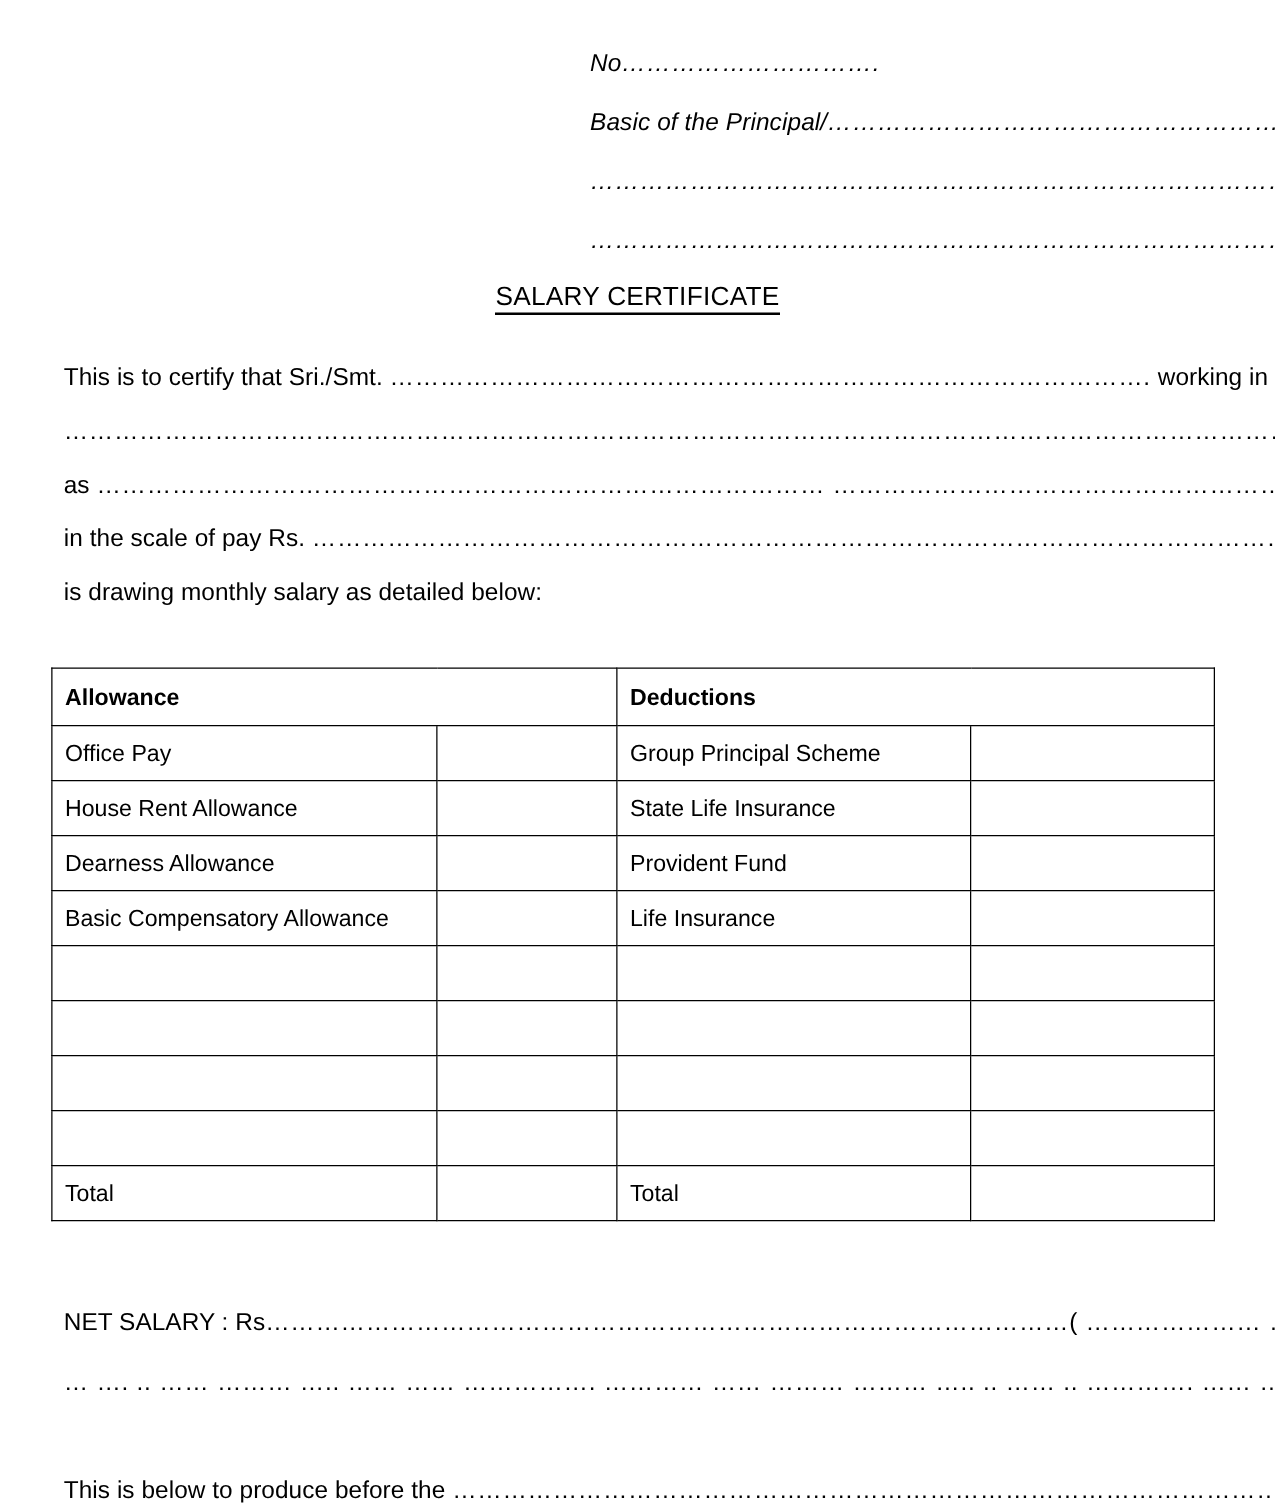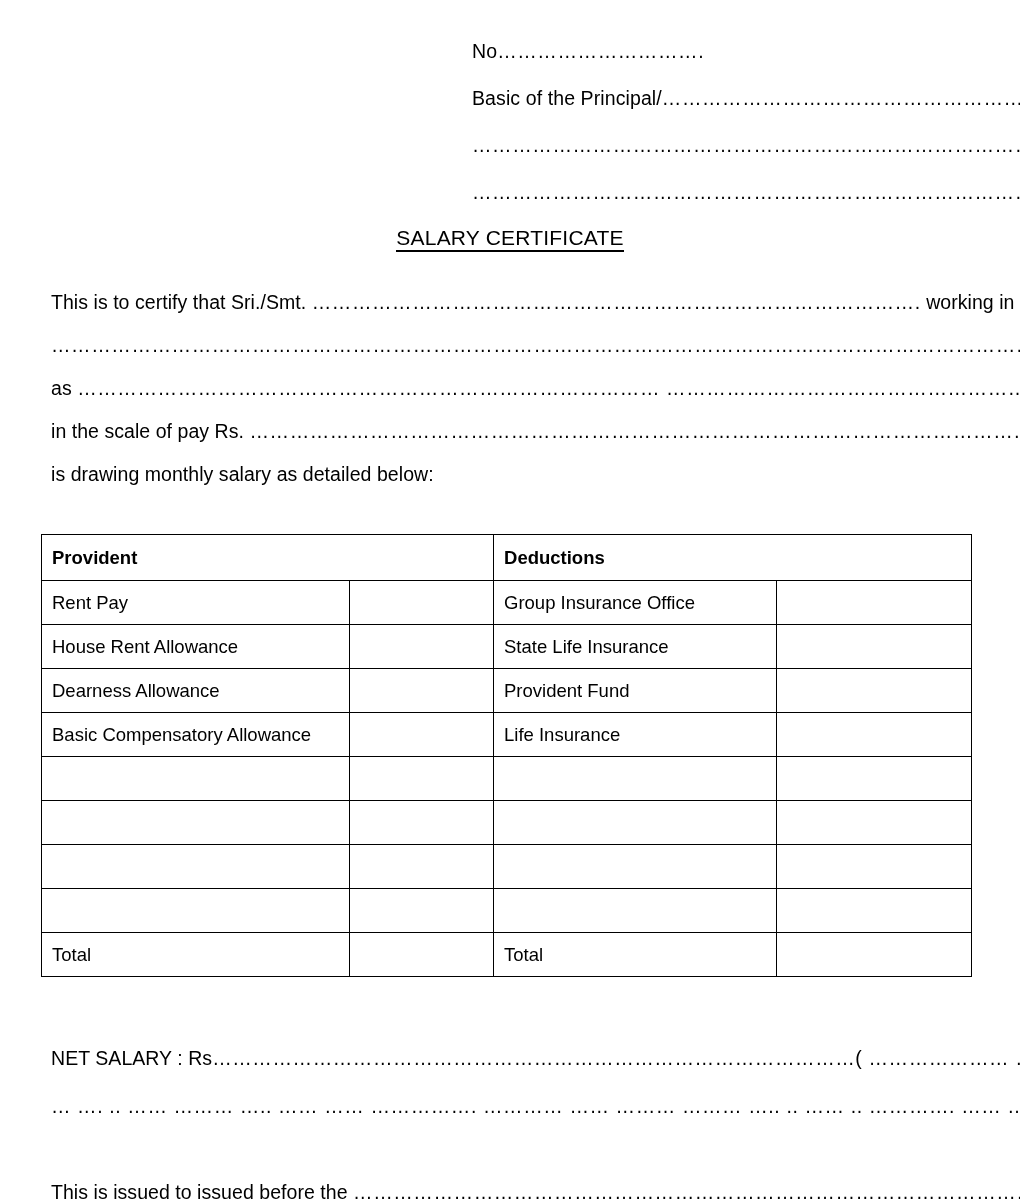--- a/index.html
+++ b/index.html
@@ -21,20 +21,21 @@
     height: 1202px;
     box-sizing: border-box;
   }
 
   
   .header-block {
     position: absolute;
     left: 472px;
     top: 28px;
     width: 492px;
+    font-style: italic;
   }
   .hdr-line {
     font-size: 19.5px;
     line-height: 47px;
     white-space: nowrap;
     letter-spacing: 0.1px;
   }
   .dots {
     letter-spacing: 0.6px;
   }
@@ -147,28 +148,28 @@
 
   <table class="salary-table">
     <colgroup>
       <col class="col-a">
         <col class="col-b">
         <col class="col-c">
         <col class="col-d">
     </colgroup>
     <tbody>
       <tr class="header-row">
-        <td colspan="2">Provident</td>
+        <td colspan="2">Allowance</td>
         <td colspan="2">Deductions</td>
       </tr>
 
       <tr>
-        <td>Rent Pay</td>
-        <td></td>
-        <td>Group Insurance Office</td>
+        <td>Office Pay</td>
+        <td></td>
+        <td>Group Principal Scheme</td>
         <td></td>
       </tr>
       <tr>
         <td>House Rent Allowance</td>
         <td></td>
         <td>State Life Insurance</td>
         <td></td>
       </tr>
       <tr>
         <td>Dearness Allowance</td>
@@ -214,16 +215,16 @@
         <td></td>
       </tr>
     </tbody>
   </table>
 
   <div class="footer-block">
     <div class="footer-line"><span>NET SALARY : Rs</span><span class="dots">……………………………………………………………………………………(</span><span class="dots"> ………………… …… ……… ……</span></div>
 
     <div class="footer-line gap-line"><span class="dots">… …. .. …… ……… ….. …… …… ……………. ………… …… ……… ……… ….. .. …… .. …………. …… ……… …)</span></div>
 
-    <div class="footer-line last-line"><span>This is issued to issued before the </span><span class="dots">……………………………………………………………………………………………………</span></div>
+    <div class="footer-line last-line"><span>This is below to produce before the </span><span class="dots">……………………………………………………………………………………………………</span></div>
   </div>
 
 </div>
 
 </body></html>

